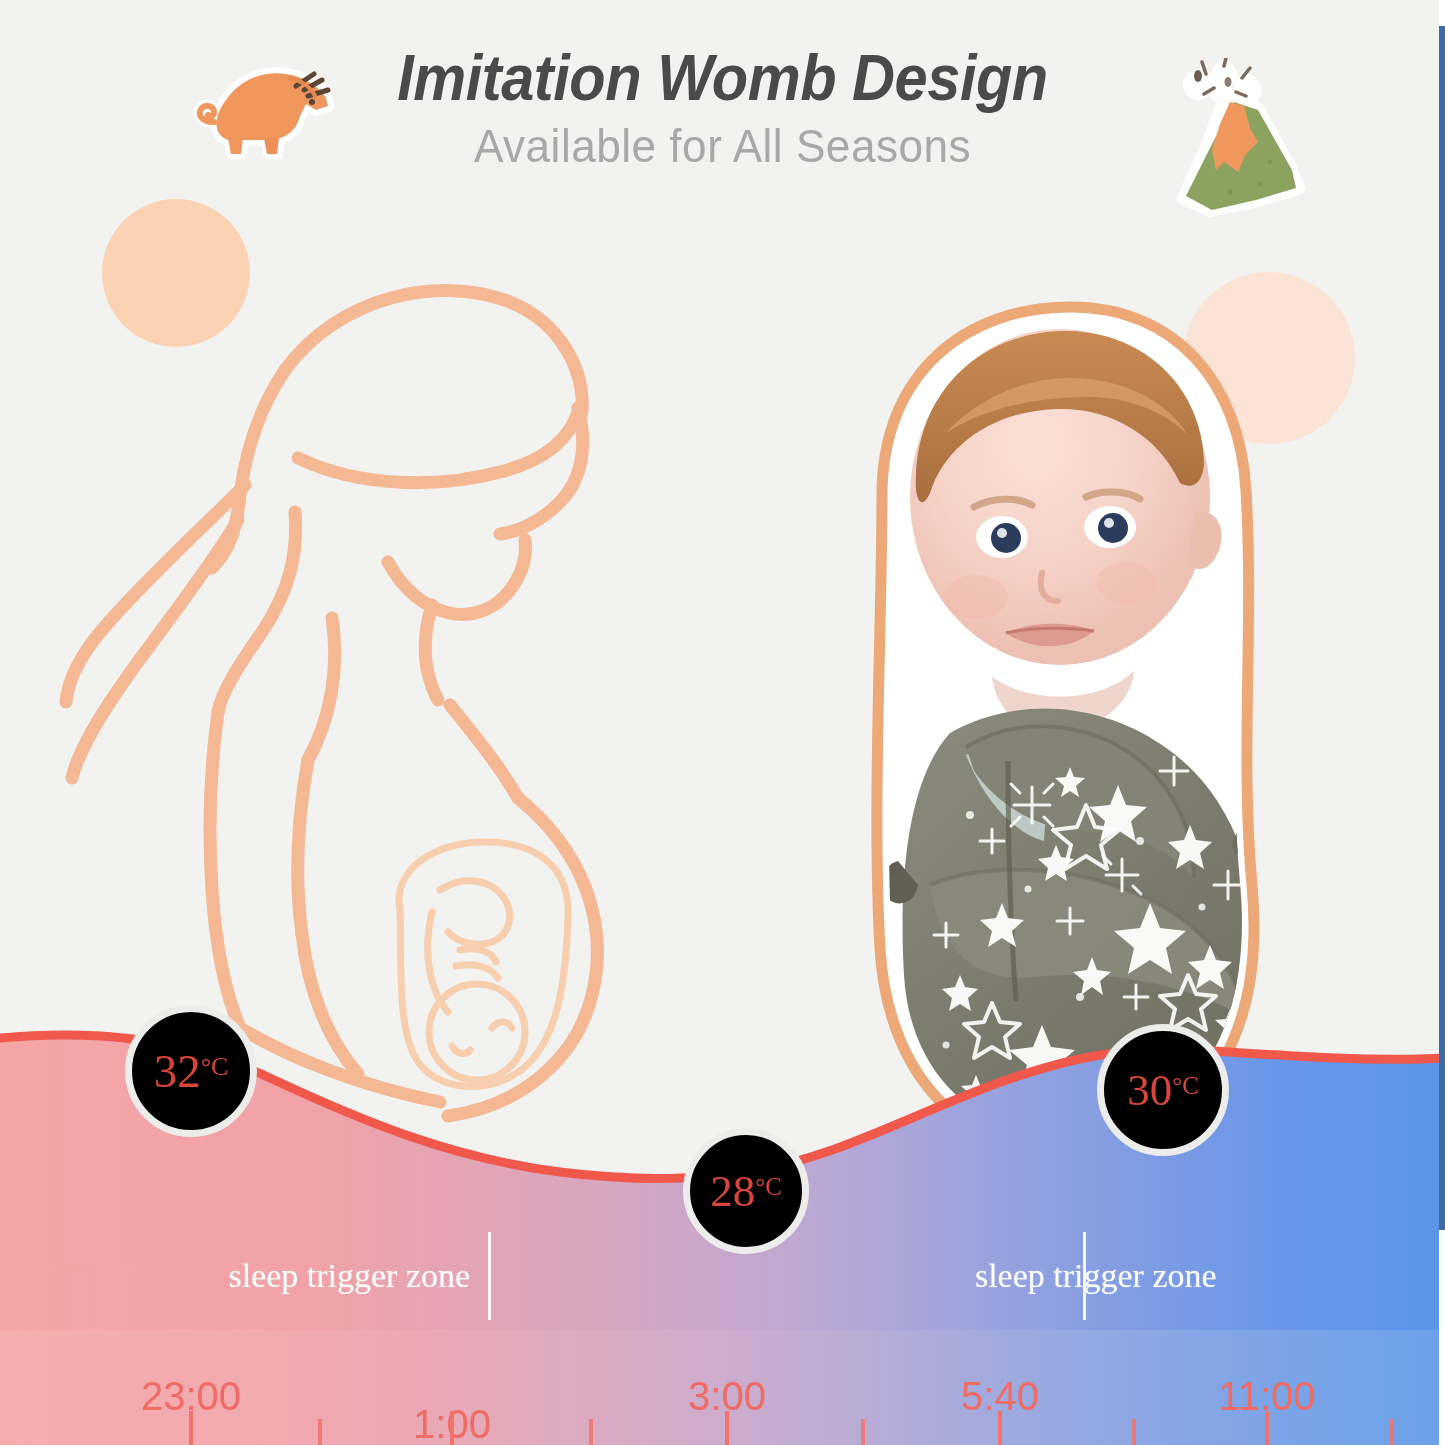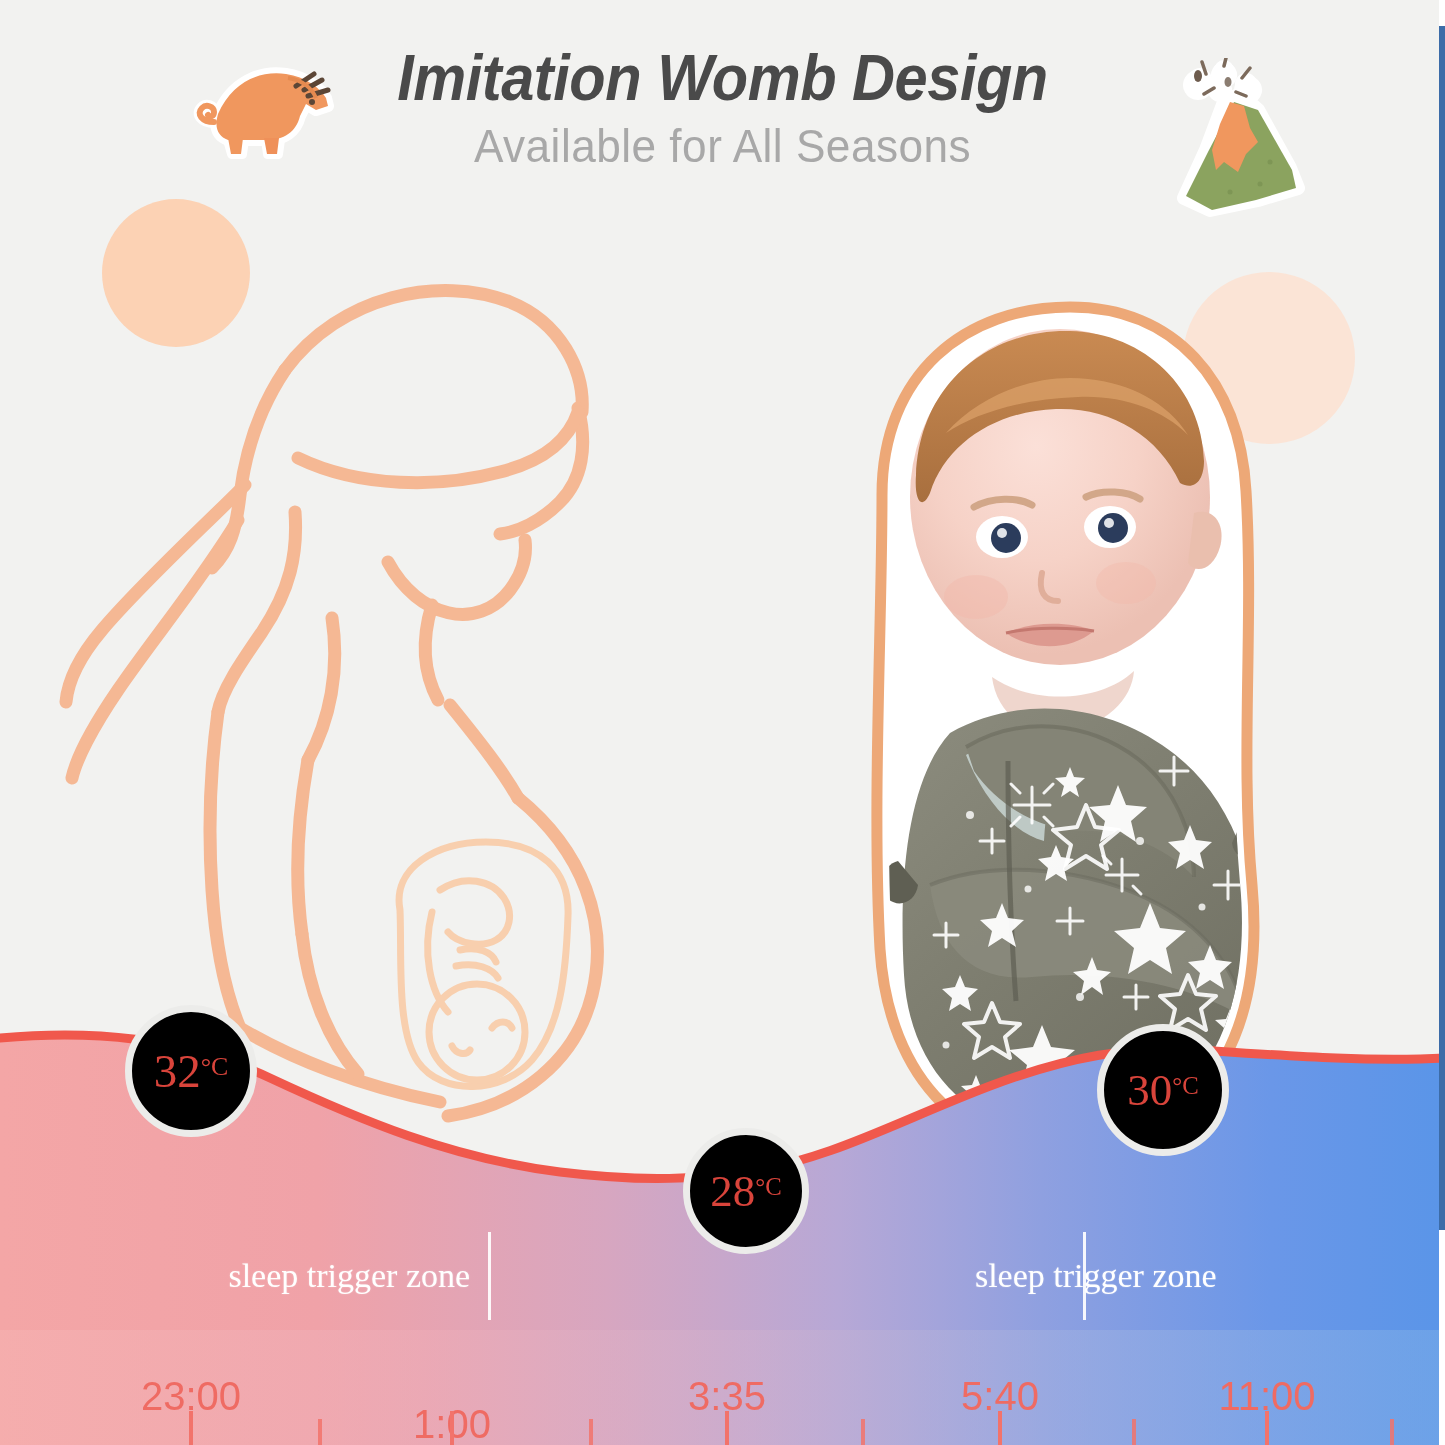--- a/index.html
+++ b/index.html
@@ -408,21 +408,21 @@
     </div>
   </div>
   <div id="zone-dividers">
     <div class="zone-divider" id="divider-1"></div>
     <div class="zone-divider" id="divider-2"></div>
   </div>
 
   <div id="time-axis">
       <div class="time-label" style="left: 191px;">23:00</div>
       <div class="time-label" style="left: 452px; margin-top: 28px;">1:00</div>
-      <div class="time-label" style="left: 727px;">3:35</div>
+      <div class="time-label" style="left: 727px;">3:00</div>
       <div class="time-label" style="left: 1000px;">5:40</div>
       <div class="time-label" style="left: 1267px;">11:00</div>
       <div class="tick" style="left: 191px;"></div>
       <div class="tick" style="left: 452px;"></div>
       <div class="tick" style="left: 727px;"></div>
       <div class="tick" style="left: 1000px;"></div>
       <div class="tick" style="left: 1267px;"></div>
       <div class="tick minor" style="left: 320px;"></div>
       <div class="tick minor" style="left: 591px;"></div>
       <div class="tick minor" style="left: 863px;"></div>

